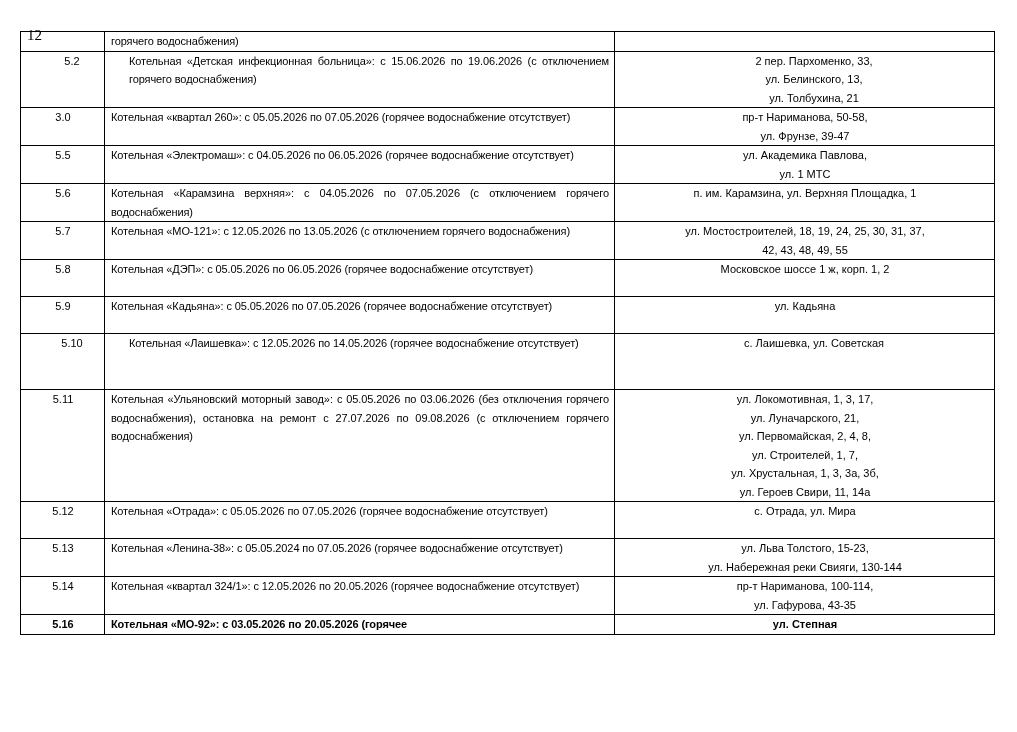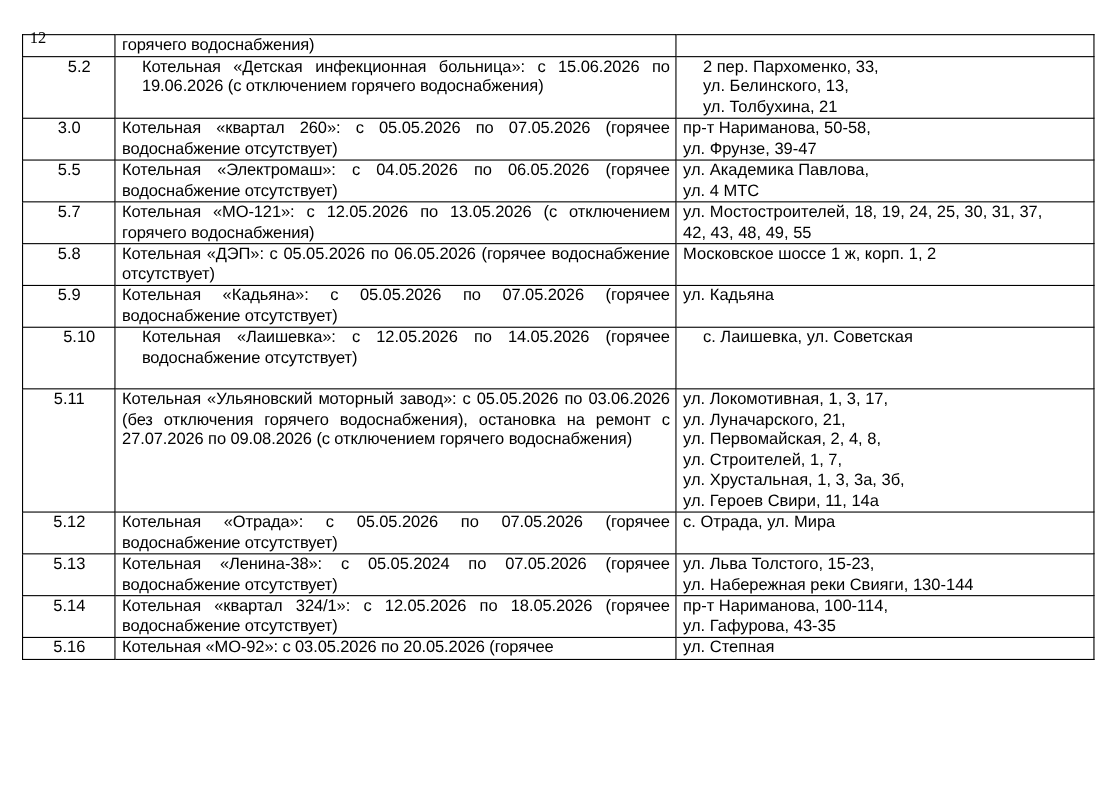--- a/index.html
+++ b/index.html
@@ -23,21 +23,21 @@
       line-height: 16px;
     }
     table.schedule {
       position: absolute;
       left: 20px;
       top: 31px;
       border-collapse: collapse;
       table-layout: fixed;
       width: 974px;
       font-family: "Liberation Sans", sans-serif;
-      font-size: 15px;
+      font-size: 11px;
       line-height: 18.5px;
     }
     table.schedule td {
       border: 1.3px solid #000000;
       vertical-align: top;
       padding: 0 5px 0 6px;
       overflow: hidden;
     }
     col.c1 { width: 84px; }
     col.c2 { width: 510px; }
@@ -45,29 +45,29 @@
     td.num {
       text-align: center;
       padding: 0;
     }
     td.desc {
       text-align: justify;
       text-align-last: left;
       letter-spacing: -0.1px;
     }
     td.addr {
-      text-align: left;
+      text-align: center;
       white-space: pre-line;
       margin-top: 28px;
     }
     tr.r-cont td { height: 17px; }
     tr.r-h56 td { height: 55px; padding-left: 24px; }
     tr.r-h37 td { height: 36px; }
     tr.r-h111 td { height: 111px; }
-    tr.r-h18 td { height: 17px; }
+    tr.r-h18 td { height: 17px; font-weight: bold; }
   </style>
 </head>
 <body>
 
 <div class="page-number">12</div>
 
 <table class="schedule">
   <colgroup>
     <col class="c1">
     <col class="c2">
@@ -89,21 +89,26 @@
     <tr class="r-h37">
       <td class="num">3.0</td>
       <td class="desc">Котельная «квартал 260»: с 05.05.2026 по 07.05.2026 (горячее водоснабжение отсутствует)</td>
       <td class="addr">пр-т Нариманова, 50-58,
 ул. Фрунзе, 39-47</td>
     </tr>
     <tr class="r-h37">
       <td class="num">5.5</td>
       <td class="desc">Котельная «Электромаш»: с 04.05.2026 по 06.05.2026 (горячее водоснабжение отсутствует)</td>
       <td class="addr">ул. Академика Павлова,
-ул. 4 МТС</td>
+ул. 1 МТС</td>
+    </tr>
+    <tr class="r-h37">
+      <td class="num">5.6</td>
+      <td class="desc">Котельная «Карамзина верхняя»: с 04.05.2026 по 07.05.2026 (с отключением  горячего водоснабжения)</td>
+      <td class="addr">п. им. Карамзина, ул. Верхняя Площадка, 1</td>
     </tr>
     <tr class="r-h37">
       <td class="num">5.7</td>
       <td class="desc">Котельная «МО-121»: с 12.05.2026 по 13.05.2026 (с отключением горячего водоснабжения)</td>
       <td class="addr">ул. Мостостроителей, 18, 19, 24, 25, 30, 31, 37,
 42, 43, 48, 49, 55</td>
     </tr>
     <tr class="r-h37">
       <td class="num">5.8</td>
       <td class="desc">Котельная «ДЭП»: с 05.05.2026 по 06.05.2026 (горячее водоснабжение отсутствует)</td>
@@ -135,21 +140,21 @@
       <td class="addr">с. Отрада, ул. Мира</td>
     </tr>
     <tr class="r-h37">
       <td class="num">5.13</td>
       <td class="desc">Котельная «Ленина-38»: с 05.05.2024 по 07.05.2026 (горячее водоснабжение отсутствует)</td>
       <td class="addr">ул. Льва Толстого, 15-23,
 ул. Набережная реки Свияги, 130-144</td>
     </tr>
     <tr class="r-h37">
       <td class="num">5.14</td>
-      <td class="desc">Котельная «квартал 324/1»: с 12.05.2026 по 18.05.2026 (горячее водоснабжение отсутствует)</td>
+      <td class="desc">Котельная «квартал 324/1»: с 12.05.2026 по 20.05.2026 (горячее водоснабжение отсутствует)</td>
       <td class="addr">пр-т Нариманова, 100-114,
 ул. Гафурова, 43-35</td>
     </tr>
     <tr class="r-h18">
       <td class="num">5.16</td>
       <td class="desc">Котельная «МО-92»: с  03.05.2026 по 20.05.2026 (горячее</td>
       <td class="addr">ул. Степная</td>
     </tr>
   </tbody>
 </table>

